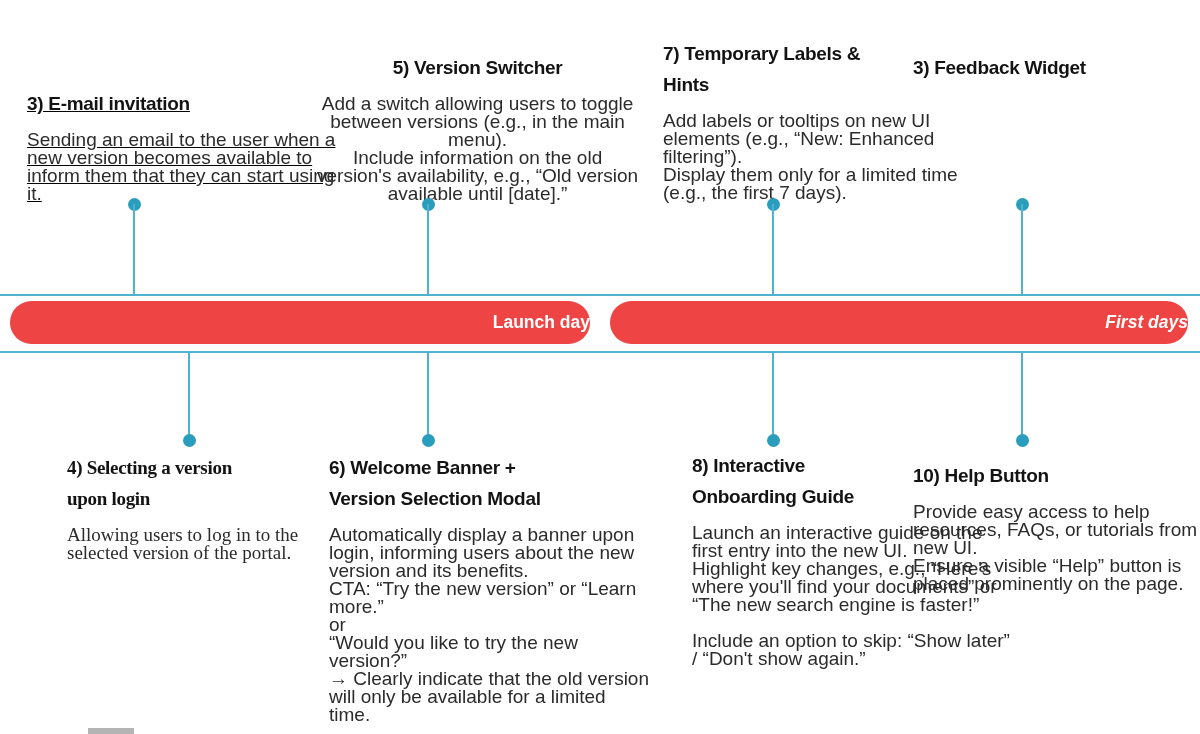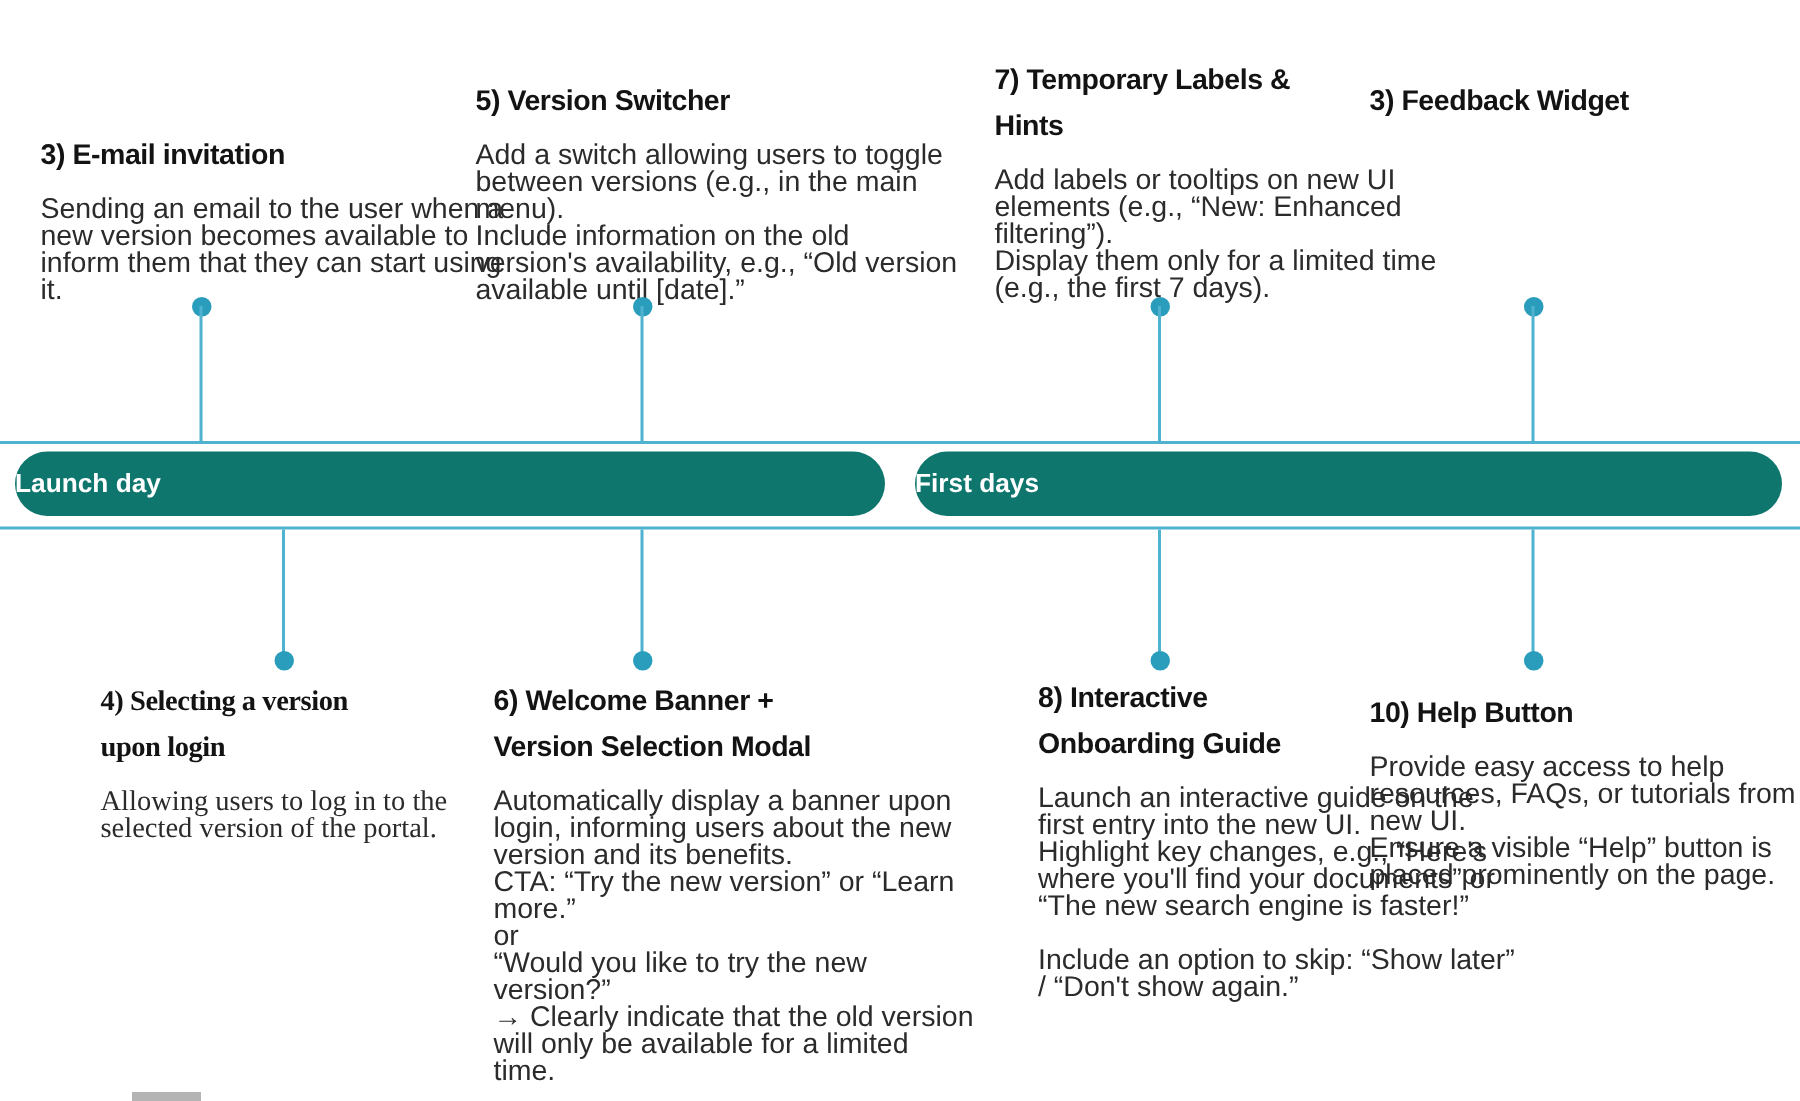--- a/index.html
+++ b/index.html
@@ -28,27 +28,27 @@
     color:#2b2b2b;
     white-space:pre;
   }
   
   .hline{
     position:absolute;left:0;width:1200px;height:2px;
     background:#4fb3cf;
   }
   .pill{
     position:absolute;top:301px;height:43px;
-    background:#0f766e;
+    background:#ef4444;
     border-radius:22px;
     color:#ffffff;
     font-size:17.5px;
     font-weight:bold;
     line-height:43px;
-    text-align:left;
+    text-align:right;
   }
   
   .connector{position:absolute;width:13px;}
   .connector .vline{
     position:absolute;left:5.75px;width:1.5px;
     background:#4fb3cf;
   }
   .connector .dot{
     position:absolute;left:0;width:13px;height:13px;
     border-radius:50%;
@@ -64,29 +64,29 @@
   .gray-bar{
     position:absolute;left:88px;top:728px;width:46px;height:6px;
     background:#b4b4b4;
   }
 </style>
 </head>
 <body>
 
 <div class="canvas">
 
-  <section class="card" style="left:27px;top:88px;">
+  <section class="card" style="left:27px;top:88px;text-decoration:underline;">
     <h3>3) E-mail invitation</h3>
     <p>Sending an email to the user when a
 new version becomes available to
 inform them that they can start using
 it.</p>
   </section>
 
-  <section class="card" style="left:317px;top:52px;">
+  <section class="card" style="left:317px;top:52px;text-align:center;">
     <h3>5) Version Switcher</h3>
     <p>Add a switch allowing users to toggle
 between versions (e.g., in the main
 menu).
 Include information on the old
 version's availability, e.g., “Old version
 available until [date].”</p>
   </section>
 
   <section class="card" style="left:663px;top:38px;">
@@ -117,21 +117,21 @@
   </div>
   <div class="connector top" style="left:1015.5px;">
     <span class="dot"></span>
     <span class="vline"></span>
   </div>
 
   <div class="hline" style="top:294px;"></div>
   <div class="hline" style="top:351px;"></div>
 
   <div class="pill" style="left:10px;width:580px;">Launch day</div>
-  <div class="pill" style="left:610px;width:578px;">First days</div>
+  <div class="pill" style="left:610px;width:578px;font-style:italic;">First days</div>
 
   <div class="connector bottom" style="left:182.5px;">
     <span class="vline"></span>
     <span class="dot"></span>
   </div>
   <div class="connector bottom" style="left:421.5px;">
     <span class="vline"></span>
     <span class="dot"></span>
   </div>
   <div class="connector bottom" style="left:766.5px;">

